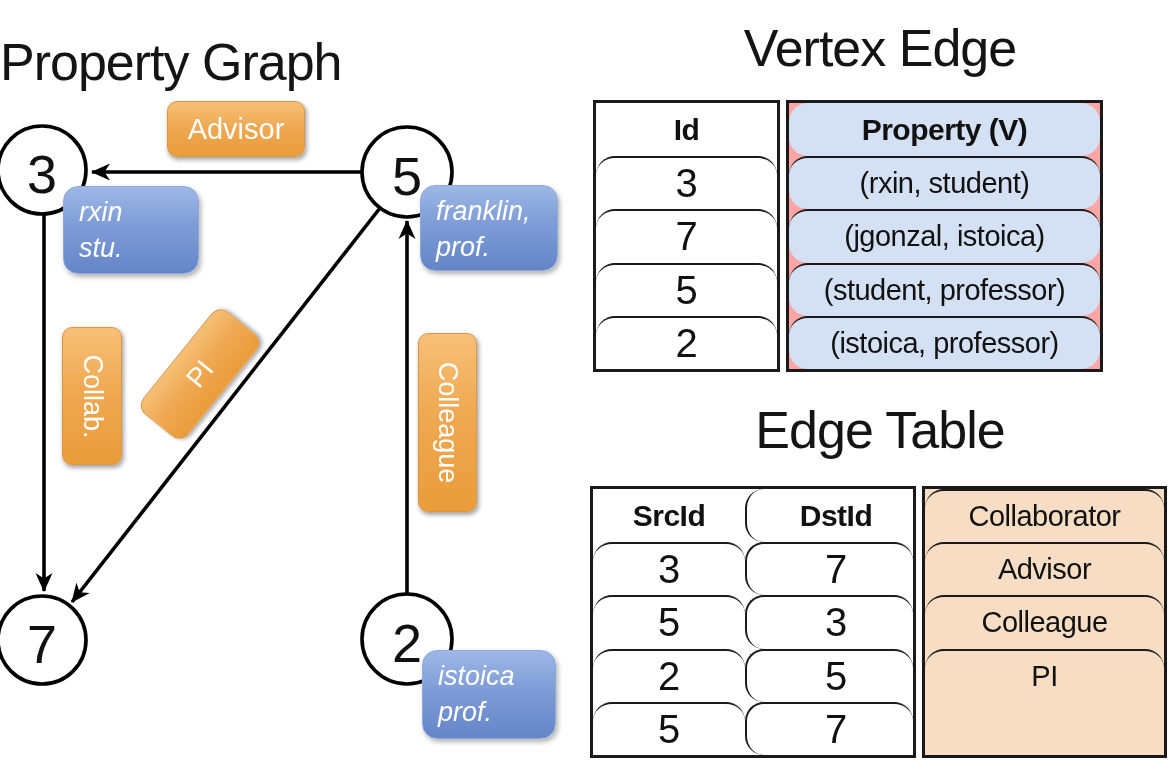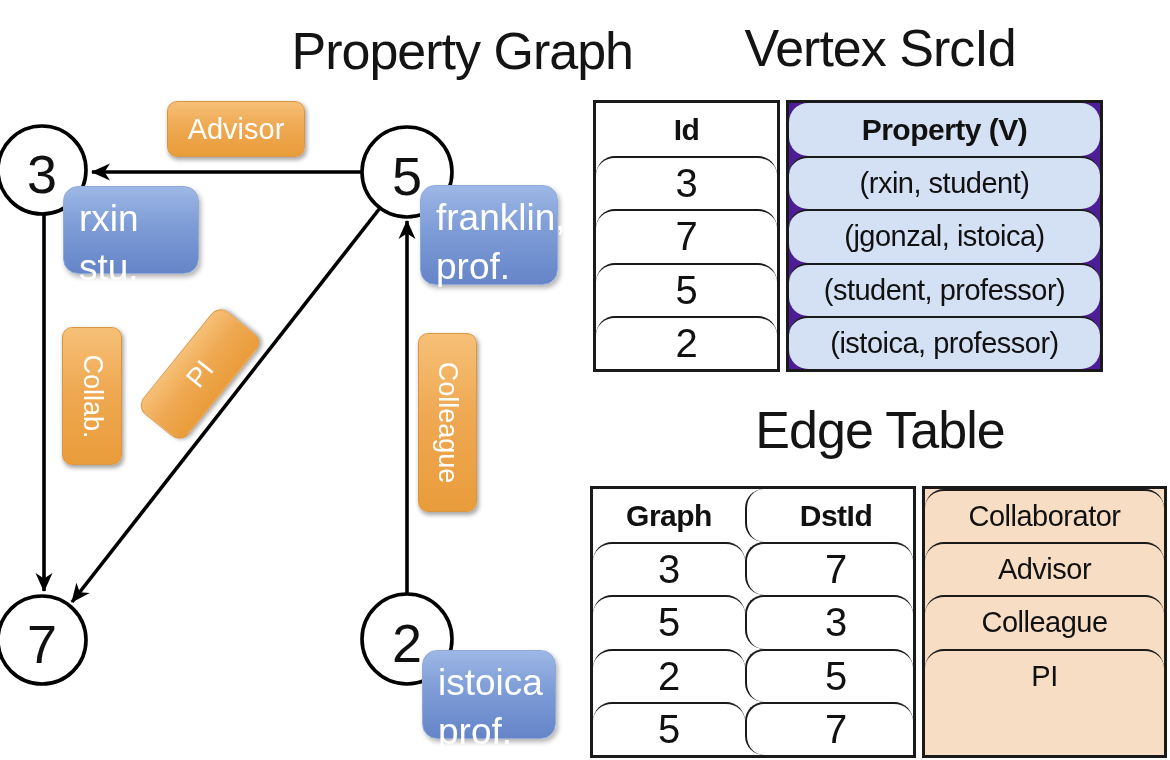--- a/index.html
+++ b/index.html
@@ -2,78 +2,78 @@
 <html><head>
 <meta charset="utf-8">
 <style>
   html,body{margin:0;padding:0;background:#ffffff;width:1170px;height:760px;overflow:hidden;
     font-family:"Liberation Sans", sans-serif;}
   .stage{position:relative;width:1170px;height:760px;background:#fff;}
 
   
   .big-title{position:absolute;color:#141414;font-weight:300;letter-spacing:-1px;
     font-size:52px;white-space:nowrap;}
-  #pg-title{left:0;top:21px;width:585px;text-align:right;margin-left:48px;}
+  #pg-title{left:0;top:32px;width:585px;text-align:left;}
   #vt-title{left:593px;top:18px;width:574px;text-align:center;}
   #et-title{left:593px;top:400px;width:574px;text-align:center;}
 
   
   svg.graph{position:absolute;left:0;top:0;}
 
   
   .elabel{position:absolute;display:flex;align-items:center;justify-content:center;
     background:linear-gradient(180deg,#f6c077 0%,#efa953 45%,#e99c3a 100%);
     border:1px solid #dd9640;border-radius:10px;color:#fff;
     box-shadow:1.5px 2.5px 4px rgba(0,0,0,0.35);}
   .elabel span{white-space:nowrap;}
   #lbl-advisor{left:167px;top:101px;width:136px;height:54px;font-size:29px;}
   #lbl-collab{left:62px;top:327px;width:58px;height:136px;font-size:27px;}
   #lbl-colleague{left:418px;top:333px;width:57px;height:177px;font-size:27px;}
   #lbl-pi{left:134px;top:345px;width:130px;height:56px;font-size:27px;
     transform:rotate(-51deg);border-radius:12px;}
   .vtext span{transform:rotate(90deg);}
 
   
-  .vprop{position:absolute;color:#fff;font-size:37px;line-height:1.32;
+  .vprop{position:absolute;color:#fff;font-size:27px;line-height:1.32;
     background:linear-gradient(180deg,#9db8e6 0%,#7e9cd6 45%,#6585c8 100%);
     border:1px solid #8fa9da;border-radius:15px;padding:8px 6px 6px 15px;
-    box-sizing:border-box;box-shadow:2px 3px 5px rgba(0,0,0,0.30);}
+    box-sizing:border-box;box-shadow:2px 3px 5px rgba(0,0,0,0.30);font-style:italic;}
   #vp-rxin{left:63px;top:186px;width:136px;height:88px;}
-  #vp-franklin{left:420px;top:185px;width:138px;height:100px;}
+  #vp-franklin{left:420px;top:185px;width:138px;height:86px;}
   #vp-jgonzal{left:57px;top:652px;width:124px;height:87px;}
   #vp-istoica{left:422px;top:650px;width:134px;height:89px;}
 
   
   .tbox{position:absolute;box-sizing:border-box;border:3px solid #1a1a1a;
     display:grid;grid-template-rows:repeat(5,1fr);}
   .cell{display:flex;align-items:center;justify-content:center;
     border-top:2.5px solid #1a1a1a;color:#111;border-radius:19px;}
   .row1{border-top:none;}
   .hdr{font-weight:bold;font-size:30px;letter-spacing:-0.5px;}
   .num{font-size:40px;font-weight:300;}
   .ptext{font-size:29px;font-weight:300;letter-spacing:-0.5px;white-space:nowrap;}
 
   #vt-ids{left:593px;top:100px;width:187px;height:272px;background:#fff;}
-  #vt-props{left:786px;top:100px;width:317px;height:272px;background:#4c1d95;}
+  #vt-props{left:786px;top:100px;width:317px;height:272px;background:#fca5a5;}
   #vt-props .cell{background:#d4e0f3;}
   #vt-ids .cell{background:#fff;}
 
   #et-ids{left:590px;top:486px;width:326px;height:272px;background:#fff;
     grid-template-columns:152px 1fr;}
   #et-ids .colR{border-left:2.5px solid #1a1a1a;padding-left:12px;}
   #et-props{left:922px;top:486px;width:245px;height:272px;background:#f6ddc3;}
   #et-props .cell{background:#f6ddc3;}
 </style>
 </head>
 <body>
 
 <div class="stage">
 
   <div class="big-title" id="pg-title">Property Graph</div>
-  <div class="big-title" id="vt-title">Vertex SrcId</div>
+  <div class="big-title" id="vt-title">Vertex Edge</div>
   <div class="big-title" id="et-title">Edge Table</div>
 
   <svg class="graph" width="585" height="760" viewBox="0 0 585 760">
     <defs>
       <marker id="arrow" markerUnits="userSpaceOnUse" markerWidth="22" markerHeight="18" refX="18" refY="9" orient="auto">
         <path d="M0,0.5 L19,9 L0,17.5 L5.5,9 Z" fill="#000"></path>
       </marker>
     </defs>
 
     <circle cx="42" cy="170" r="44" fill="#fff" stroke="#000" stroke-width="3.6"></circle>
@@ -128,21 +128,21 @@
 
   <div class="tbox" id="vt-props">
     <div class="cell row1 hdr">Property (V)</div>
     <div class="cell ptext">(rxin, student)</div>
     <div class="cell ptext">(jgonzal, istoica)</div>
     <div class="cell ptext">(student, professor)</div>
     <div class="cell ptext">(istoica, professor)</div>
   </div>
 
   <div class="tbox" id="et-ids">
-    <div class="cell row1 hdr">Graph</div>
+    <div class="cell row1 hdr">SrcId</div>
     <div class="cell row1 hdr colR">DstId</div>
     <div class="cell num">3</div>
     <div class="cell num colR">7</div>
     <div class="cell num">5</div>
     <div class="cell num colR">3</div>
     <div class="cell num">2</div>
     <div class="cell num colR">5</div>
     <div class="cell num">5</div>
     <div class="cell num colR">7</div>
   </div>

